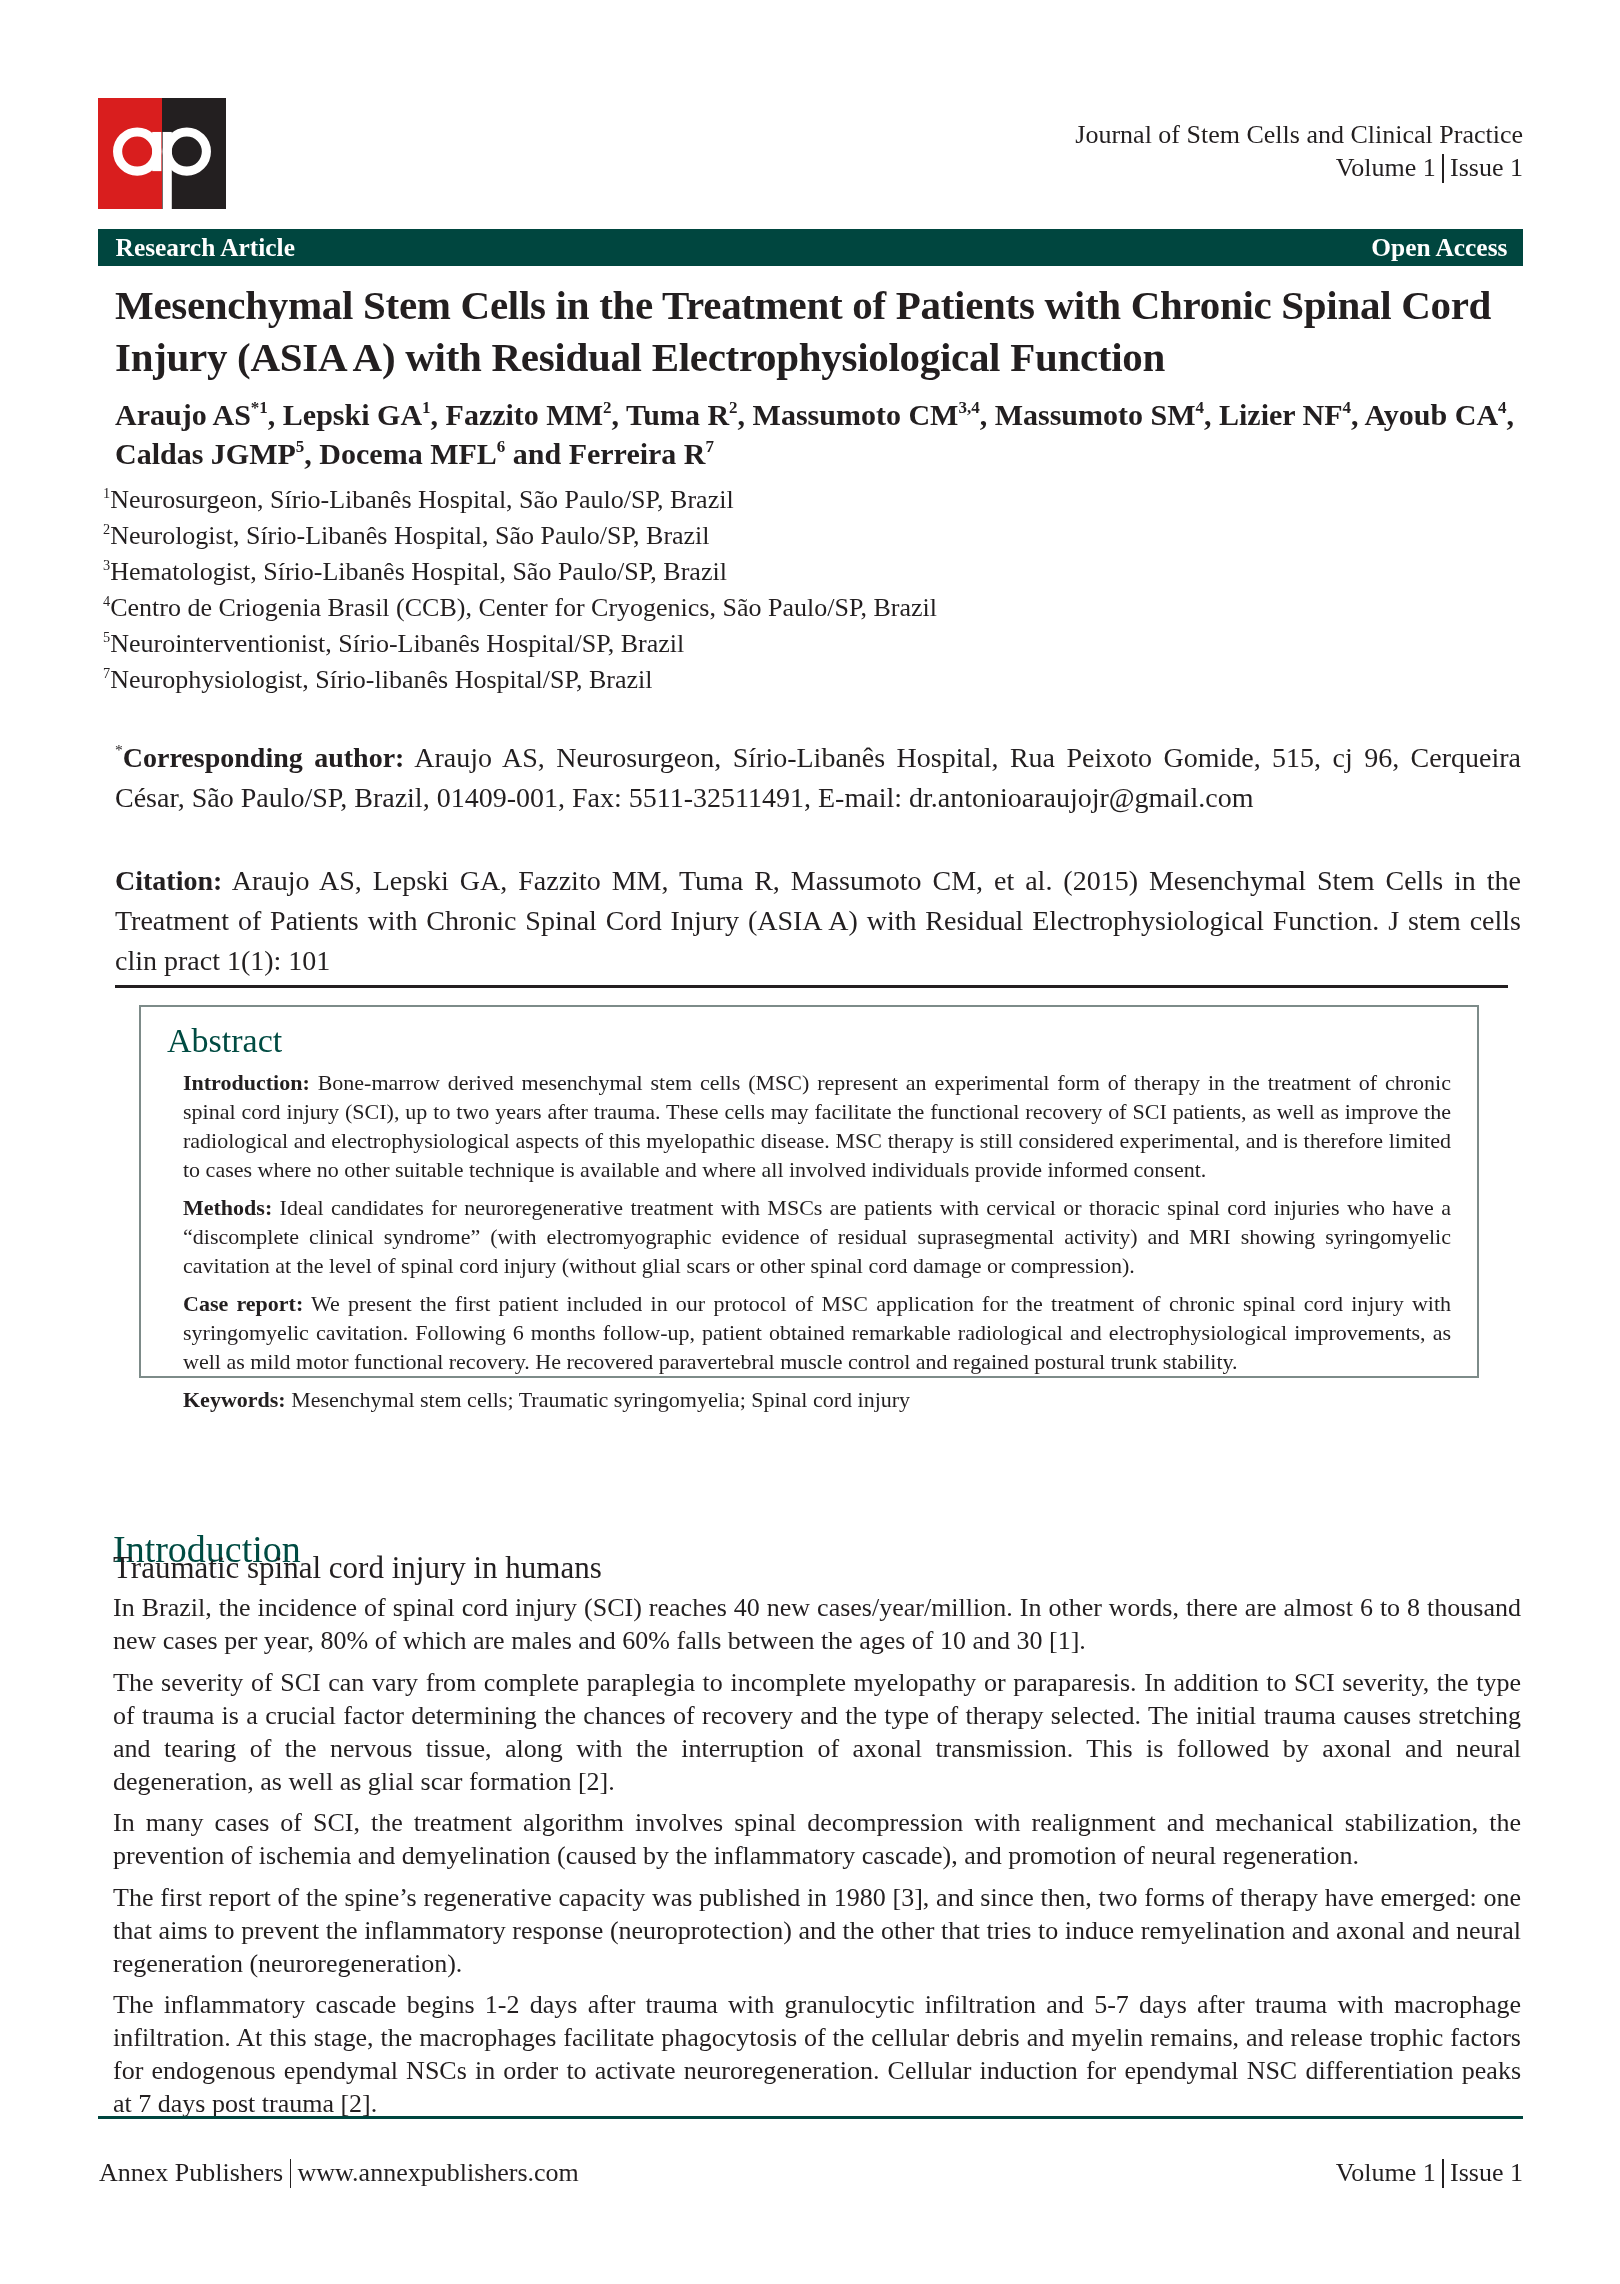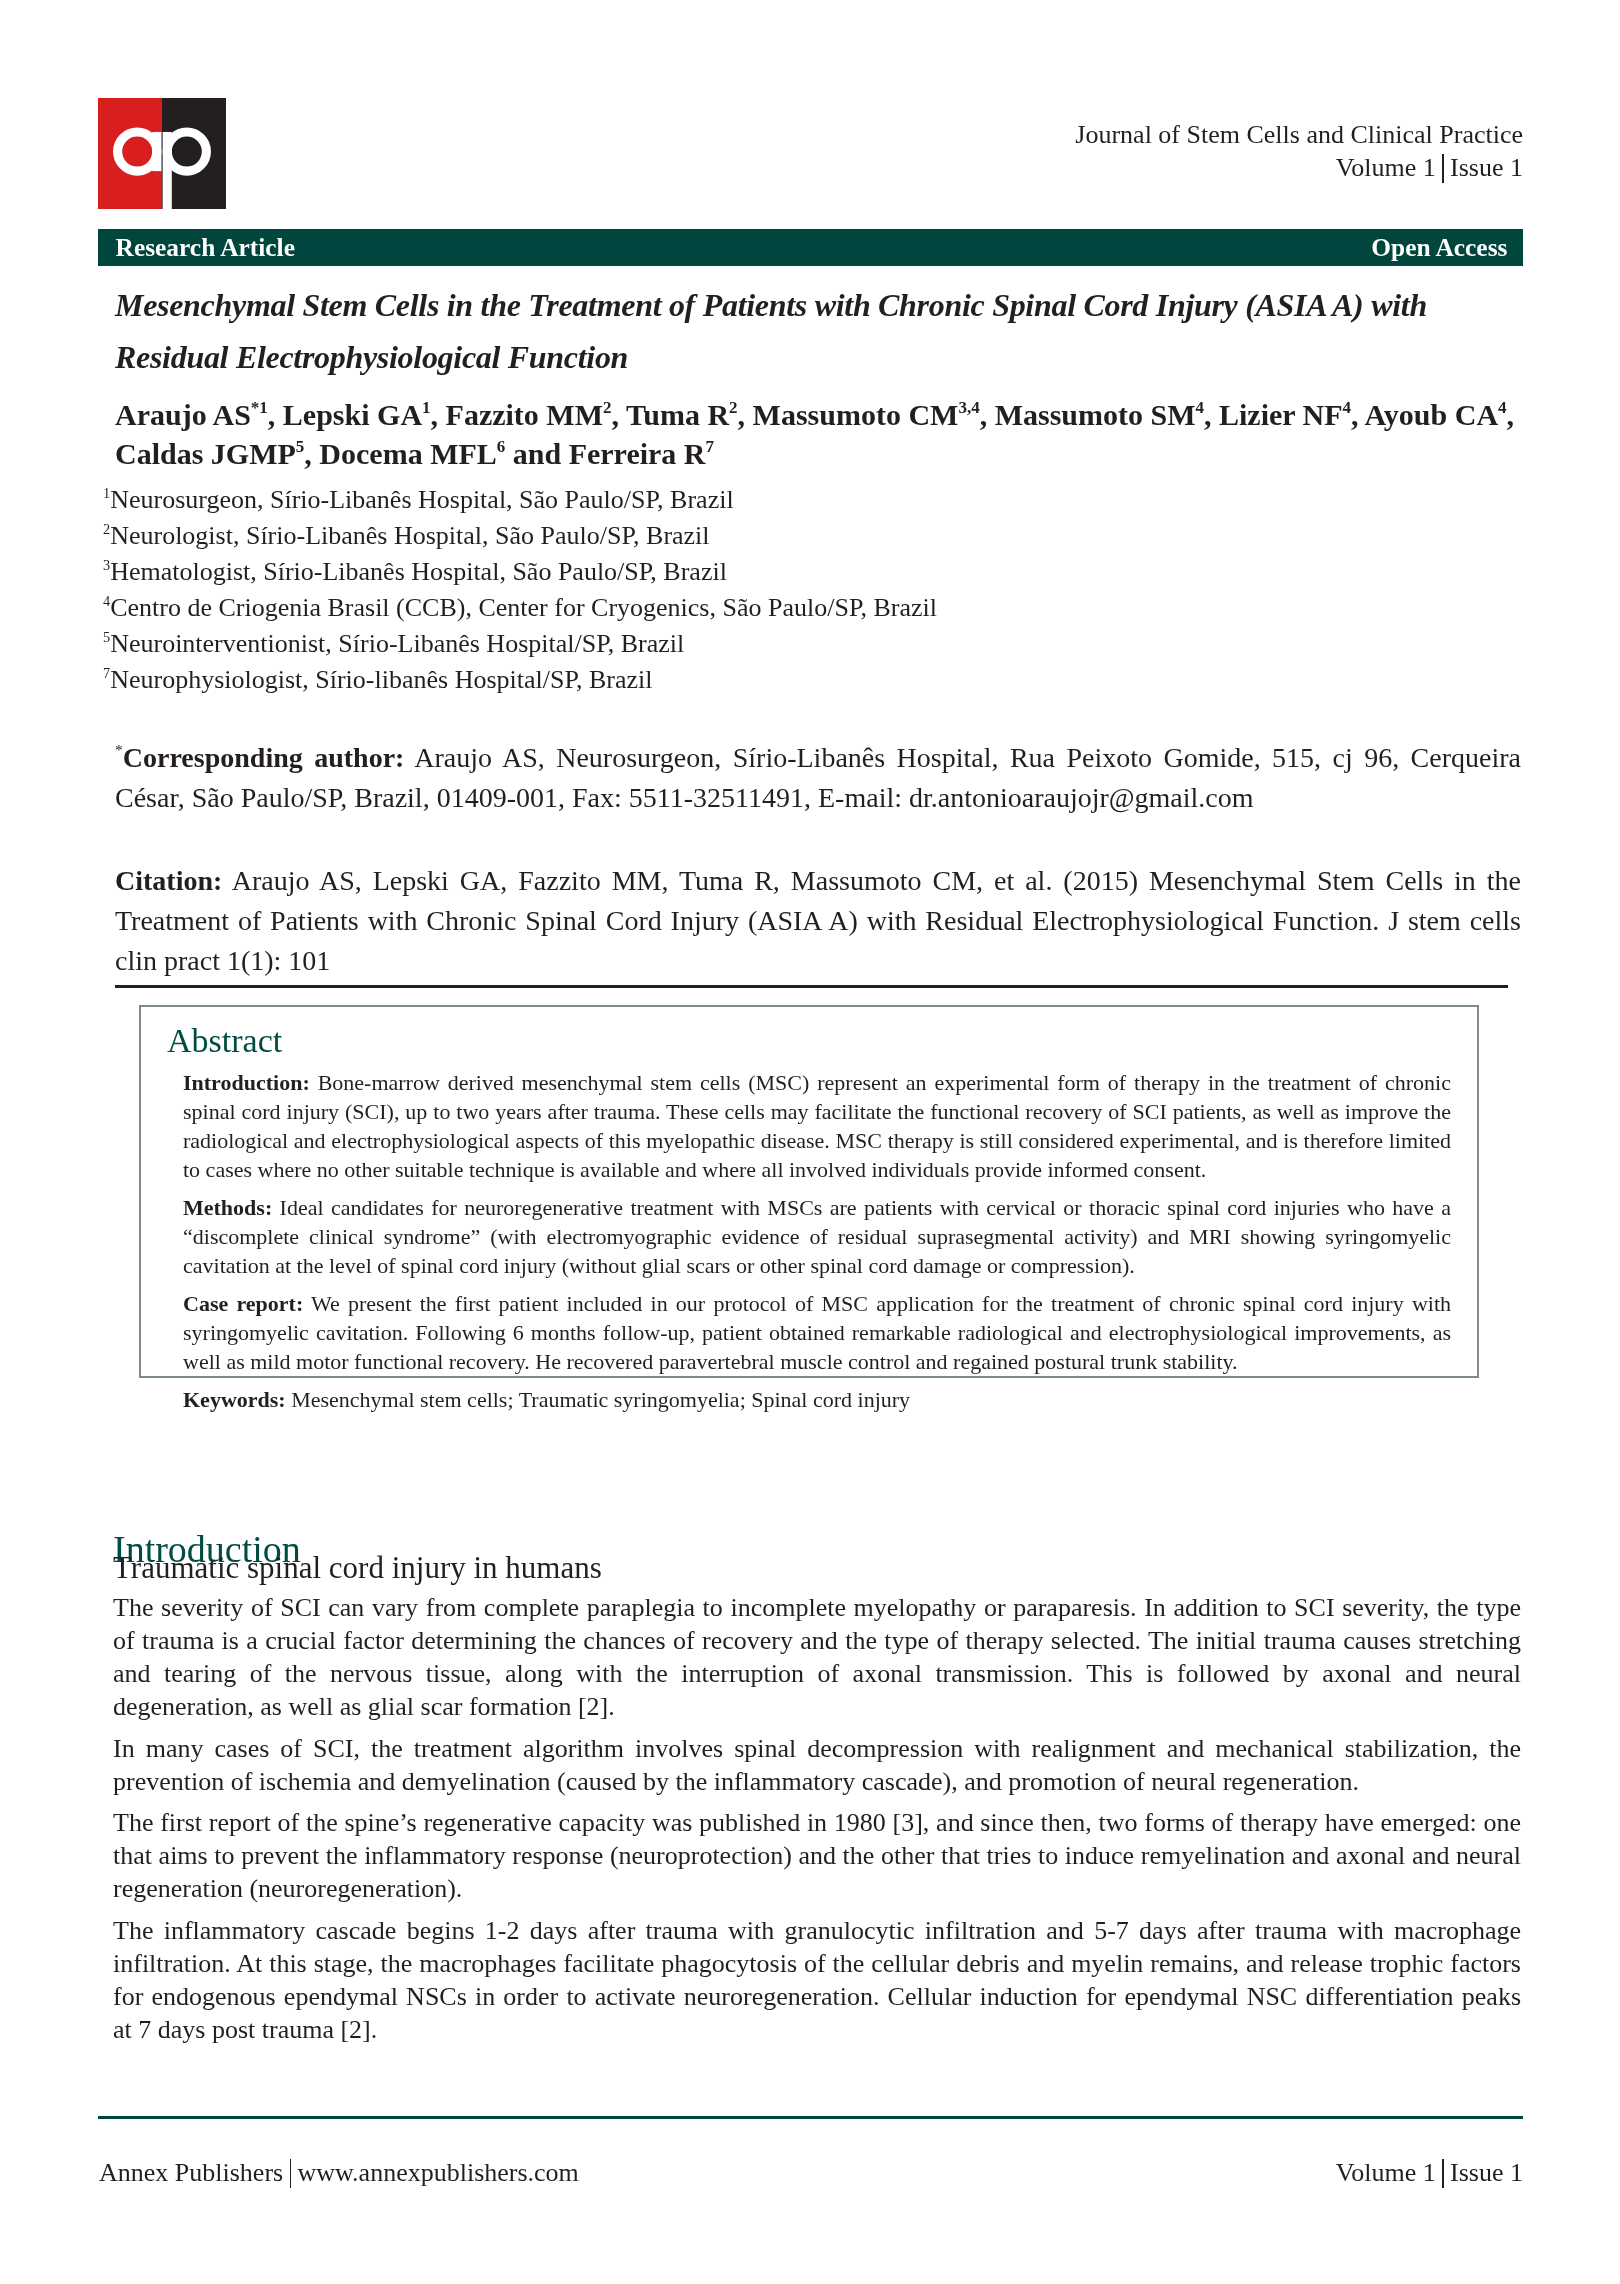--- a/index.html
+++ b/index.html
@@ -18,21 +18,21 @@
   
   #journal { right: 98px; top: 118px; text-align: right; font-size: 26px; line-height: 33px; color: #231f20; }
   .sep { display: inline-block; width: 1.3px; height: 29px; background: #231f20; vertical-align: -6.5px; margin: 0 6.5px; }
 
   
   #banner { left: 98px; top: 229px; width: 1425px; height: 37px; background: #00463f;
             display: flex; justify-content: space-between; align-items: center; box-sizing: border-box; padding: 0 15.6px 0 17.6px; }
   #banner span { color: #ffffff; font-weight: bold; font-size: 25.4px; }
 
   
-  #title { left: 115px; top: 279px; width: 1406px; font-weight: bold; font-size: 32px; line-height: 52px; letter-spacing: -0.3px; font-style: italic; }
+  #title { left: 115px; top: 279px; width: 1406px; font-weight: bold; font-size: 41px; line-height: 52px; letter-spacing: -0.3px; }
   #authors { left: 115px; top: 395px; width: 1406px; font-weight: bold; font-size: 30px; line-height: 39px; }
   #authors sup { font-size: 17px; font-weight: bold; vertical-align: 11.7px; line-height: 0; }
 
   #affils { left: 103px; top: 482px; font-size: 26px; line-height: 36px; }
   #affils sup { font-size: 14.3px; vertical-align: 10.4px; line-height: 0; }
 
   #corresp { left: 115px; top: 738px; width: 1406px; font-size: 28px; line-height: 40px; text-align: justify; }
   #corresp sup { font-size: 15.6px; vertical-align: 11.7px; line-height: 0; }
   #citation { left: 115px; top: 861px; width: 1406px; font-size: 28px; line-height: 40px; text-align: justify; }
   b.lbl { font-weight: bold; }
@@ -107,20 +107,21 @@
       <p><b>Introduction:</b><span> Bone-marrow derived mesenchymal stem cells (MSC) represent an experimental form of therapy in the treatment of chronic spinal cord injury (SCI), up to two years after trauma. These cells may facilitate the functional recovery of SCI patients, as well as improve the radiological and electrophysiological aspects of this myelopathic disease. MSC therapy is still considered experimental, and is therefore limited to cases where no other suitable technique is available and where all involved individuals provide informed consent.</span></p>
       <p><b>Methods:</b><span> Ideal candidates for neuroregenerative treatment with MSCs are patients with cervical or thoracic spinal cord injuries who have a “discomplete clinical syndrome” (with electromyographic evidence of residual suprasegmental activity) and MRI showing syringomyelic cavitation at the level of spinal cord injury (without glial scars or other spinal cord damage or compression).</span></p>
       <p><b>Case report:</b><span> We present the first patient included in our protocol of MSC application for the treatment of chronic spinal cord injury with syringomyelic cavitation. Following 6 months follow-up, patient obtained remarkable radiological and electrophysiological improvements, as well as mild motor functional recovery. He recovered paravertebral muscle control and regained postural trunk stability.</span></p>
       <p><b>Keywords:</b><span> Mesenchymal stem cells; Traumatic syringomyelia; Spinal cord injury</span></p>
     </div>
 </div>
 
 <div id="intro-h" class="abs">Introduction</div>
 <div id="intro-sub" class="abs">Traumatic spinal cord injury in humans</div>
 <div id="body" class="abs">
+    <p>In Brazil, the incidence of spinal cord injury (SCI) reaches 40 new cases/year/million. In other words, there are almost 6 to 8 thousand new cases per year, 80% of which are males and 60% falls between the ages of 10 and 30 [1].</p>
     <p>The severity of SCI can vary from complete paraplegia to incomplete myelopathy or paraparesis. In addition to SCI severity, the type of trauma is a crucial factor determining the chances of recovery and the type of therapy selected. The initial trauma causes stretching and tearing of the nervous tissue, along with the interruption of axonal transmission. This is followed by axonal and neural degeneration, as well as glial scar formation [2].</p>
     <p>In many cases of SCI, the treatment algorithm involves spinal decompression with realignment and mechanical stabilization, the prevention of ischemia and demyelination (caused by the inflammatory cascade), and promotion of neural regeneration.</p>
     <p>The first report of the spine’s regenerative capacity was published in 1980 [3], and since then, two forms of therapy have emerged: one that aims to prevent the inflammatory response (neuroprotection) and the other that tries to induce remyelination and axonal and neural regeneration (neuroregeneration).</p>
     <p>The inflammatory cascade begins 1-2 days after trauma with granulocytic infiltration and 5-7 days after trauma with macrophage infiltration. At this stage, the macrophages facilitate phagocytosis of the cellular debris and myelin remains, and release trophic factors for endogenous ependymal NSCs in order to activate neuroregeneration. Cellular induction for ependymal NSC differentiation peaks at 7 days post trauma [2].</p>
   </div>
 
 <div id="rule2" class="abs"></div>
 
 <div id="foot-left" class="abs"><span>Annex Publishers</span><span class="sep"></span><span>www.annexpublishers.com</span></div>
 <div id="foot-right" class="abs"><span>Volume 1</span><span class="sep"></span><span>Issue 1</span></div>

